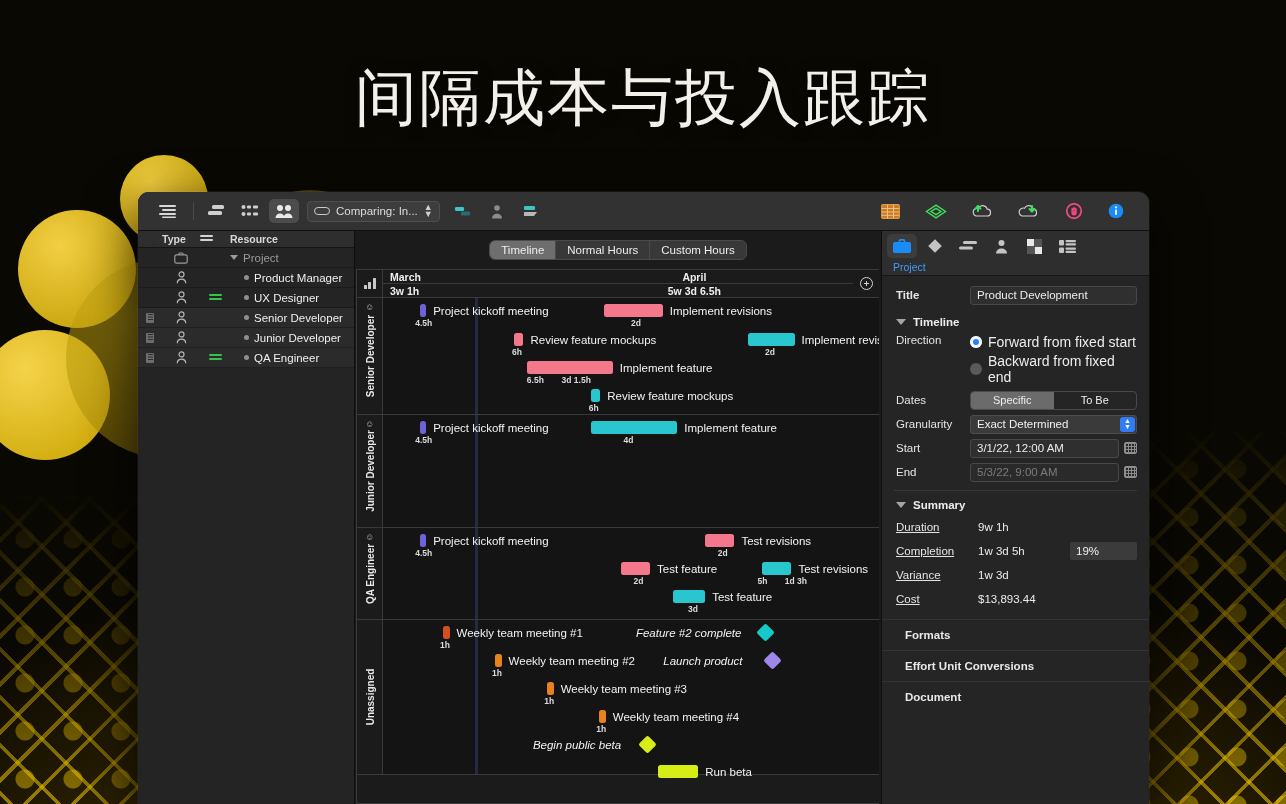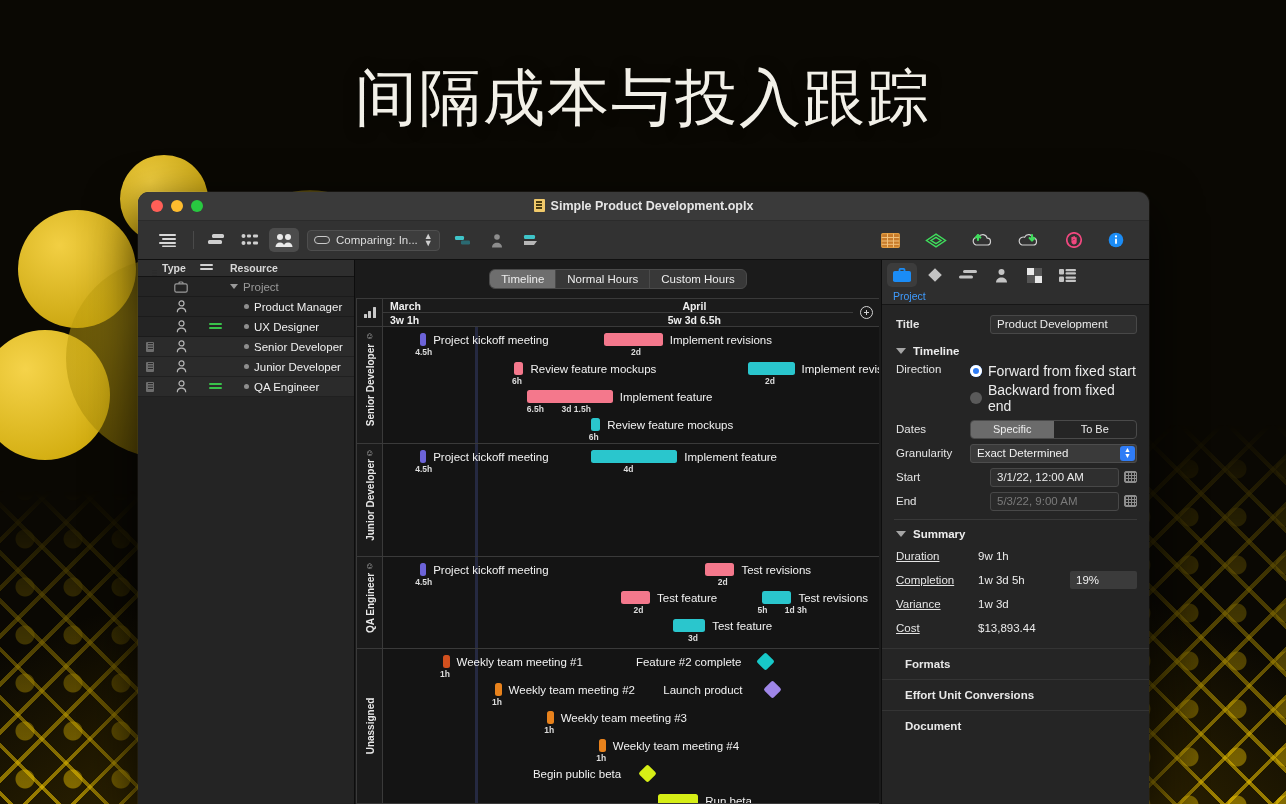--- a/index.html
+++ b/index.html
@@ -155,37 +155,37 @@
     white-space:nowrap;font-size:10px;font-weight:bold;color:#e8e8e8;
   }
   .gut-ico{position:absolute;top:4px;left:50%;transform:translateX(-50%);
     font-size:9px;color:#b5b5b5;}
   .track{flex:1;position:relative;background:#141414;}
   .today{position:absolute;top:0;bottom:0;width:3px;background:rgba(70,80,150,.35);}
 
   .task{position:absolute;display:flex;align-items:center;height:13px;}
   .bar{height:13px;border-radius:2.5px;}
   .tlabel{font-size:11.5px;color:#f2f2f2;margin-left:7px;white-space:nowrap;}
-  .tlabel.ital{}
+  .tlabel.ital{font-style:italic;}
   .dur{position:absolute;top:14px;font-size:8.5px;font-weight:bold;color:#dcdcdc;white-space:nowrap;}
   .dia{width:13px;height:13px;transform:rotate(45deg);border-radius:2px;}
 
   
   .insp{width:268px;background:#252525;border-left:1px solid #0d0d0d;
     display:flex;flex-direction:column;}
   .insp-tabs{height:30px;background:#2e2e2e;display:flex;align-items:center;padding:0 5px;gap:3px;}
   .itab{width:30px;height:24px;display:flex;align-items:center;justify-content:center;border-radius:5px;}
   .itab.on{background:#3c3c3c;}
   .insp-lbl{height:15px;padding-left:11px;font-size:10.5px;color:#3f9bfd;
     background:#2e2e2e;border-bottom:1px solid #161616;}
   .insp-body{flex:1;padding:7px 0 0 0;overflow:hidden;}
   .frow{display:flex;align-items:center;min-height:24px;padding:0 12px 0 14px;}
   .flabel{width:74px;font-size:11.5px;color:#e4e4e4;flex:none;}
   .finput{flex:1;height:19px;background:#2f2f2f;border:1px solid #484848;border-radius:3px;
-    font-size:11.5px;color:#ececec;display:flex;align-items:center;padding:0 6px;margin-left:20px;}
+    font-size:11.5px;color:#ececec;display:flex;align-items:center;padding:0 6px;}
   .finput.dis{color:#7b7b7b;background:#2a2a2a;}
   .sect{display:flex;align-items:center;gap:7px;padding:9px 14px 4px 14px;}
   .sect .tw{width:0;height:0;border-left:5px solid transparent;border-right:5px solid transparent;
     border-top:6px solid #a5a5a5;}
   .sect span{font-size:11.5px;font-weight:bold;color:#ededed;}
   .radio{display:flex;align-items:center;gap:6px;font-size:14px;color:#ececec;margin-bottom:3px;}
   .rdot{width:12px;height:12px;border-radius:50%;background:#5a5a5a;flex:none;}
   .rdot.on{background:#2f7cf6;box-shadow:inset 0 0 0 3px #fff, inset 0 0 0 4px #2f7cf6;}
   .segsm{display:flex;border:1px solid #4a4a4a;border-radius:4px;overflow:hidden;height:19px;flex:1;}
   .segsm div{flex:1;text-align:center;font-size:11px;color:#ededed;line-height:17px;}
@@ -218,30 +218,20 @@
   <div class="blob" style="left:66px;top:258px;width:200px;height:200px;background:radial-gradient(circle at 35% 30%,rgba(210,176,20,.55),rgba(140,113,0,.5));"></div>
   <div class="blob" style="left:225px;top:190px;width:170px;height:170px;background:radial-gradient(circle at 35% 30%,rgba(195,162,16,.42),rgba(120,97,0,.4));"></div>
   <div class="grid-pat grid-fade-l" style="left:-40px;width:260px;height:330px;"></div>
   <div class="grid-pat grid-fade-r" style="right:-40px;width:250px;height:400px;"></div>
 </div>
 
 <div id="headline">间隔成本与投入跟踪</div>
 
 <div id="app">
 
-  <div class="titlebar">
-    <div class="traffic">
-      <div class="tl r"></div>
-      <div class="tl y"></div>
-      <div class="tl g"></div>
-    </div>
-    <div class="doc-title">
-      <span class="doc-ico"></span><span>Simple Product Development.oplx</span>
-    </div>
-  </div>
 
   <div class="toolbar">
     <div class="tb-ico">
       <svg width="19" height="14" viewBox="0 0 19 14">
           <g fill="#d8d8d8">
             <rect x="1" y="1" width="17" height="2" rx="1"></rect>
             <rect x="4" y="5" width="14" height="2" rx="1"></rect>
             <rect x="1" y="9" width="17" height="2" rx="1"></rect>
             <rect x="4" y="12.5" width="14" height="1.5" rx=".7"></rect>
           </g>

